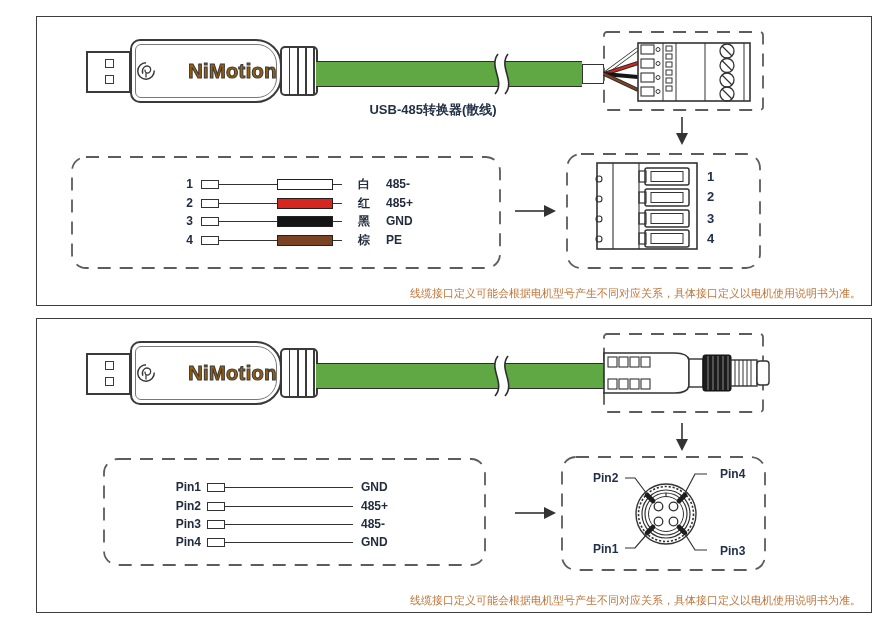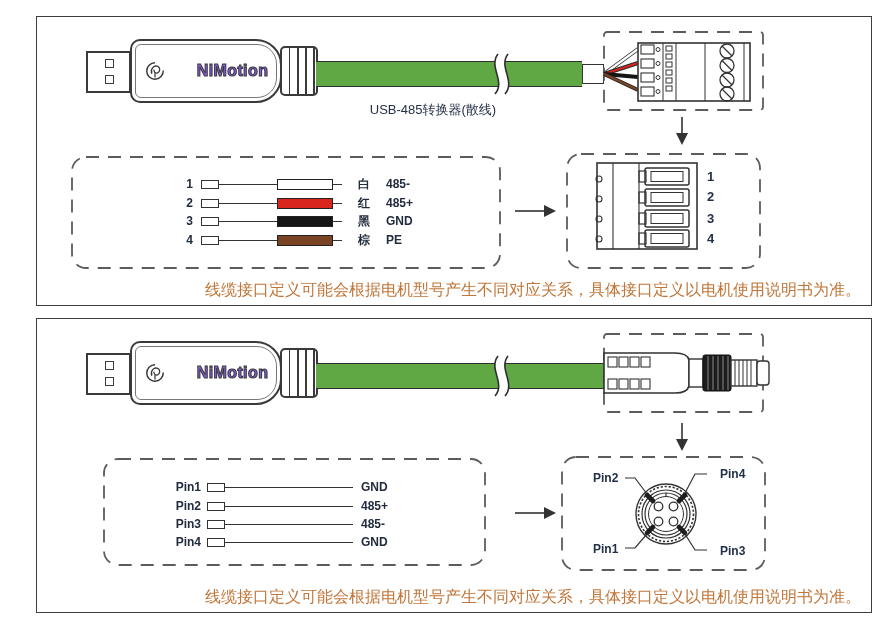--- a/index.html
+++ b/index.html
@@ -17,35 +17,35 @@
                border:2px solid #3a3a3a; box-sizing:border-box; background:#fff; }
   .usb-hole  { position:absolute; left:17px; width:9px; height:9px;
                border:1.6px solid #3a3a3a; box-sizing:border-box; }
   .h1 { top:6px; } .h2 { top:22px; }
   .usb-body { position:absolute; left:93px; top:22px; width:152px; height:64px;
               border:2px solid #3a3a3a; border-radius:10px 26px 26px 10px;
               box-sizing:border-box; display:flex; align-items:center;
               justify-content:center; gap:3px; background:#fff; }
   .usb-body::after { content:""; position:absolute; inset:3px;
               border:1px solid #777; border-radius:6px 20px 20px 6px; pointer-events:none; }
-  .logo-text { font-weight:700; font-size:16px; letter-spacing:.4px; color:#8b5cf6;
+  .logo-text { font-weight:700; font-size:20px; letter-spacing:.4px; color:#a16207;
                -webkit-text-stroke:1.1px #3a3a3a; z-index:2;margin-left:28px; }
   @supports not (-webkit-text-stroke:1px #000) { .logo-text { color:#4a4a4a; } }
   .ridges { position:absolute; left:243px; top:29px; width:38px; height:50px;
             border:2px solid #3a3a3a; border-radius:5px; box-sizing:border-box;
             background:repeating-linear-gradient(90deg,#fff 0 6.5px,#3a3a3a 6.5px 8.3px); }
   .cable { position:absolute; left:279px; top:44px; height:26px;
            border-top:1.6px solid #2e2e2e; border-bottom:1.6px solid #2e2e2e;
            box-sizing:border-box; }
   .ferrule { position:absolute; left:545px; top:47px; width:22px; height:20px;
              border:1.6px solid #333; background:#fff; box-sizing:border-box; }
 
   .ptitle { position:absolute; left:286px; width:220px; text-align:center;
-            font-size:13px; font-weight:400; color:#243046; }
-  .pnote  { position:absolute; right:10px; bottom:4px; font-size:16px; }
+            font-size:13px; font-weight:700; color:#243046; }
+  .pnote  { position:absolute; right:10px; bottom:4px; font-size:11px; }
 
   
   .wrow { position:absolute; left:112px; width:320px; height:14px; display:flex;
           align-items:center; font-size:12px; }
   .wnum { width:44px; text-align:right; padding-right:8px; font-weight:600; }
   .plug { width:18px; height:9px; border:1.6px solid #333; box-sizing:border-box;
           background:#fff; flex:none; }
   .lead1 { width:58px; border-top:1.6px solid #333; height:0; flex:none; }
   .band  { width:56px; height:11px; border:1px solid #222; box-sizing:border-box; flex:none; }
   .lead2 { width:9px; border-top:1.6px solid #333; height:0; flex:none; }

